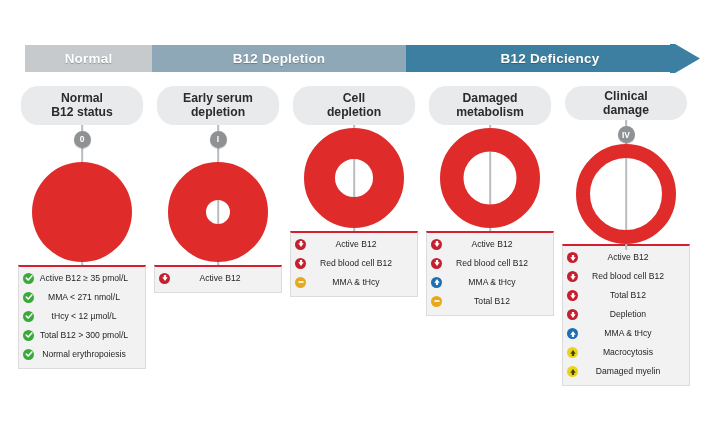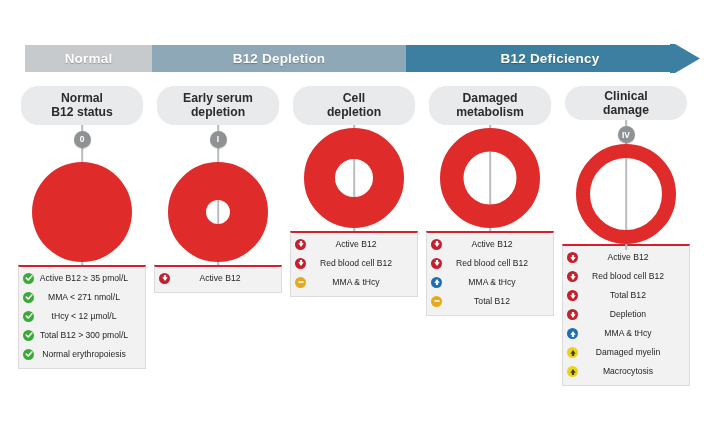--- a/index.html
+++ b/index.html
@@ -335,25 +335,25 @@
             </svg>
           </span>
           <span class="txt">MMA &amp; tHcy</span>
         </div>
         <div class="card-line">
           <span class="ico up-yellow">
             <svg width="8" height="8" viewBox="0 0 10 10">
               <path d="M5 1.4 L8.4 5.8 L6.4 5.8 L6.4 8.8 L3.6 8.8 L3.6 5.8 L1.6 5.8 Z" fill="#4a4100"></path>
             </svg>
           </span>
+          <span class="txt">Macrocytosis</span>
+        </div>
+        <div class="card-line">
+          <span class="ico up-yellow">
+            <svg width="8" height="8" viewBox="0 0 10 10">
+              <path d="M5 1.4 L8.4 5.8 L6.4 5.8 L6.4 8.8 L3.6 8.8 L3.6 5.8 L1.6 5.8 Z" fill="#4a4100"></path>
+            </svg>
+          </span>
           <span class="txt">Damaged myelin</span>
         </div>
-        <div class="card-line">
-          <span class="ico up-yellow">
-            <svg width="8" height="8" viewBox="0 0 10 10">
-              <path d="M5 1.4 L8.4 5.8 L6.4 5.8 L6.4 8.8 L3.6 8.8 L3.6 5.8 L1.6 5.8 Z" fill="#4a4100"></path>
-            </svg>
-          </span>
-          <span class="txt">Macrocytosis</span>
-        </div>
       </div>
     </div>
   </div>
 
 </body></html>

